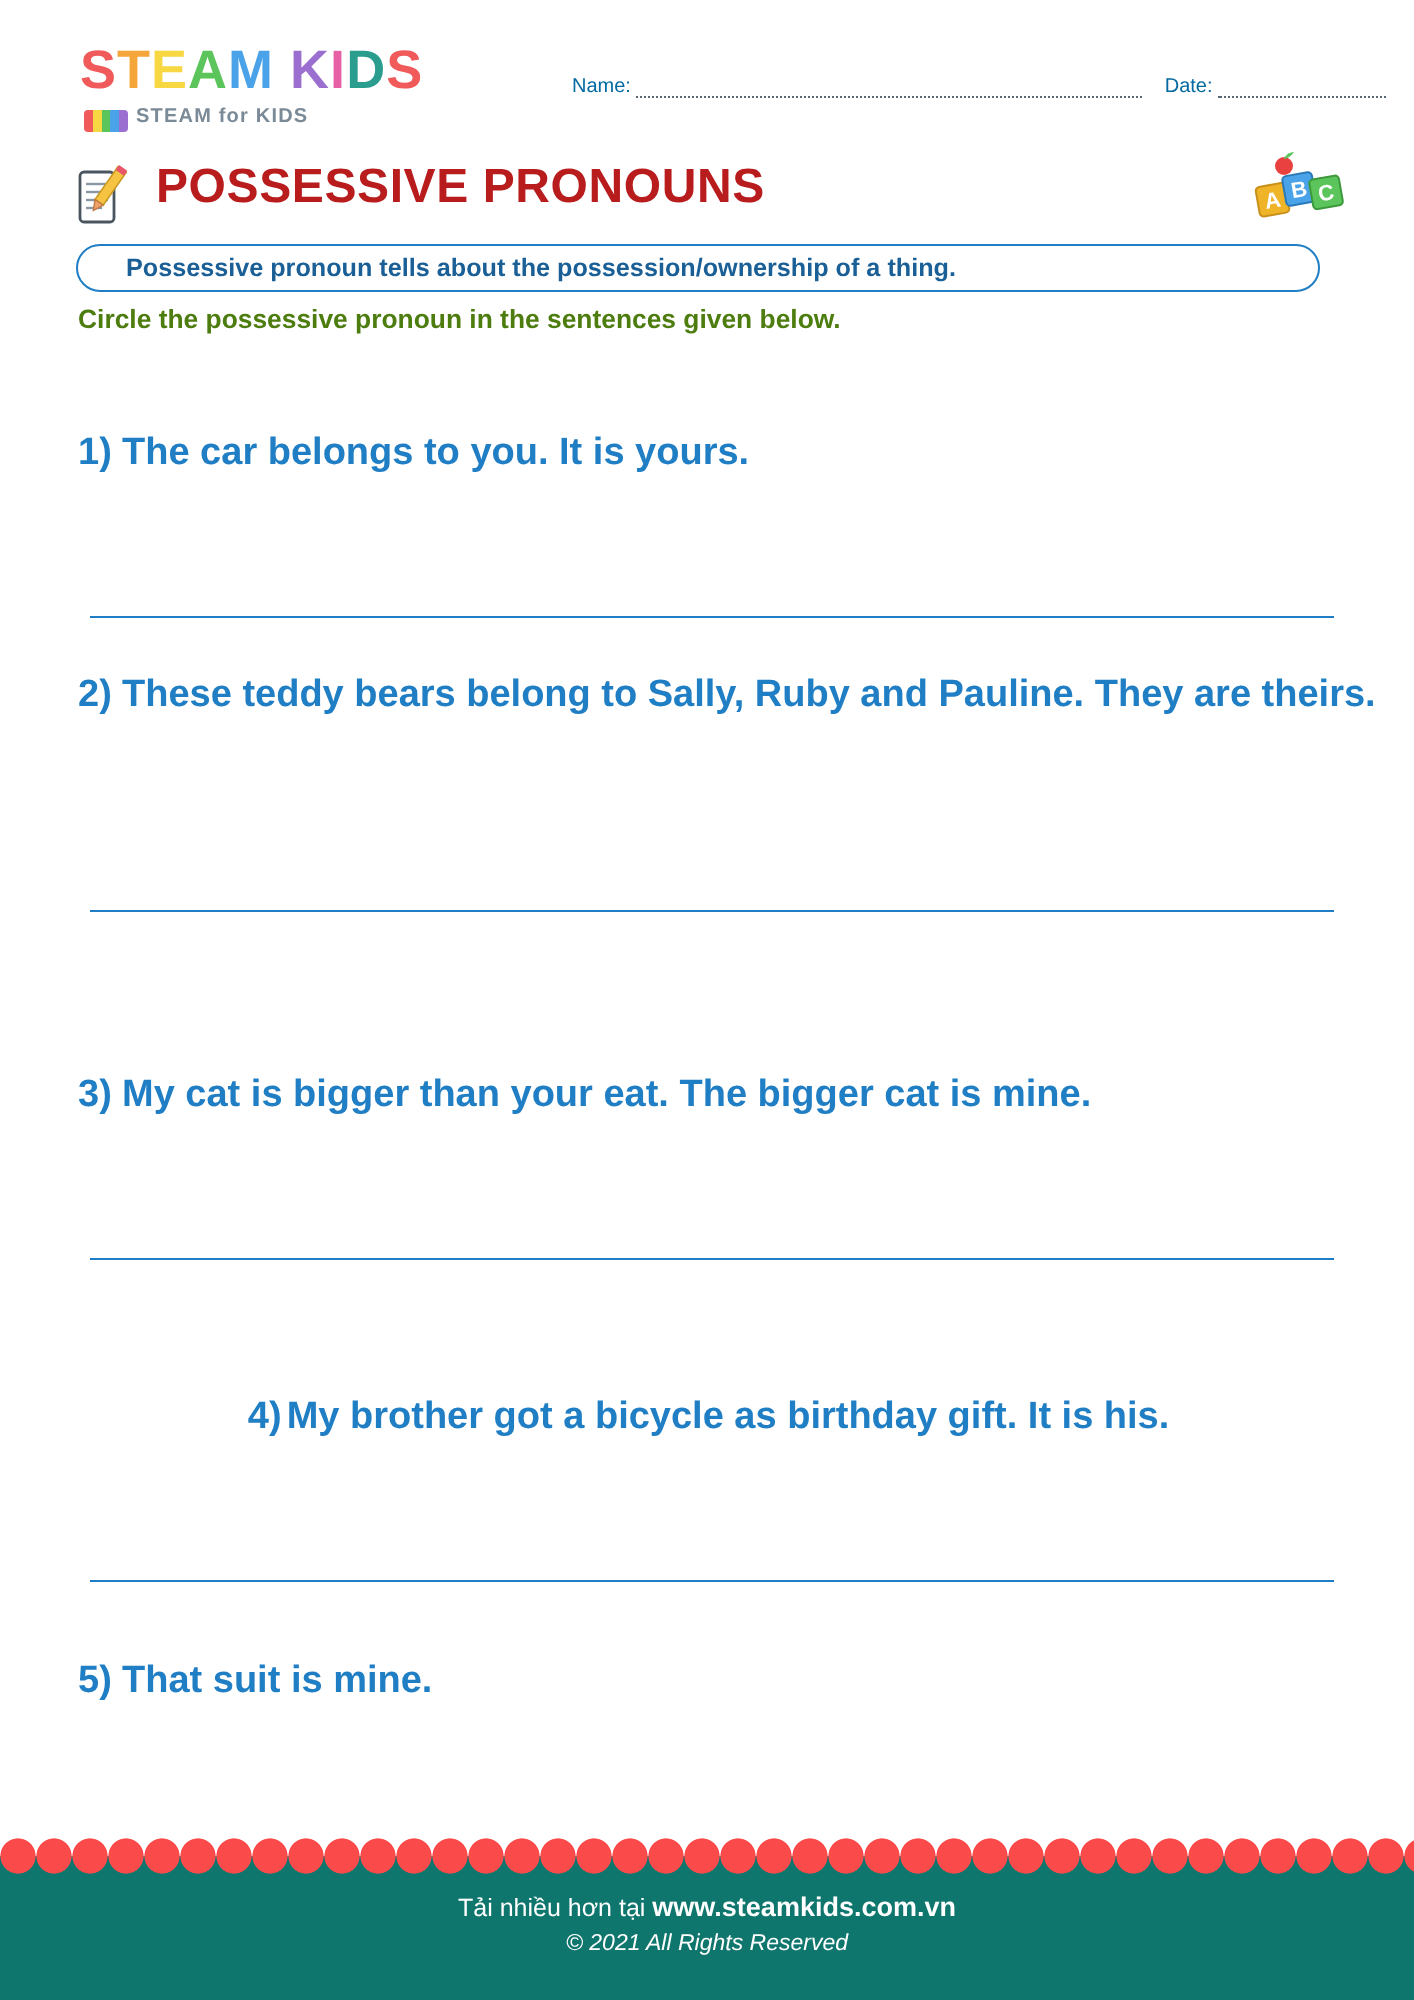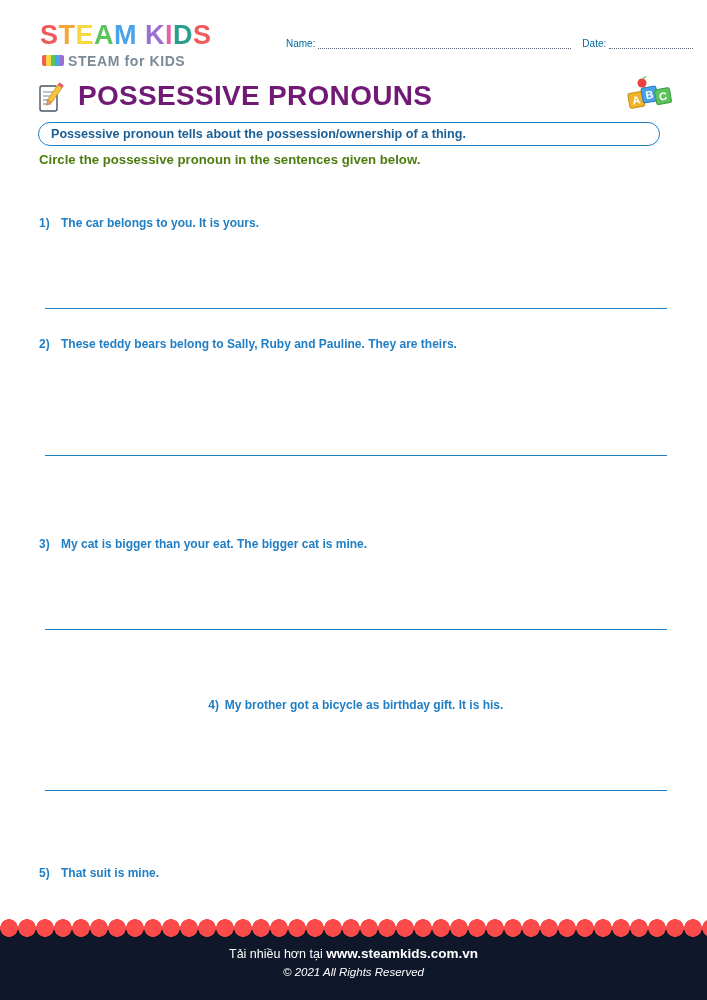--- a/index.html
+++ b/index.html
@@ -47,21 +47,21 @@
   .l2 { color: #f4a63a; }
   .l3 { color: #f7d842; }
   .l4 { color: #5bc45b; }
   .l5 { color: #4aa3e8; }
   .l6 { color: #9b6fd0; }
   .l7 { color: #e75fa5; }
   .l8 { color: #2a9d8f; }
   .l9 { color: #f15a5a; }
   .logo-sub {
     margin-top: 4px;
-    font-size: 14px;
+    font-size: 10px;
     font-weight: bold;
     color: #7b8a97;
     letter-spacing: 0.6px;
     padding-left: 28px;
   }
   .logo-bar {
     position: absolute;
     left: 2px;
     top: 33px;
     width: 22px;
@@ -100,23 +100,23 @@
     position: absolute;
     left: 0;
     top: 2px;
     width: 28px;
     height: 32px;
   }
   .page-title {
     position: absolute;
     left: 40px;
     top: 0;
-    font-size: 28px;
-    font-weight: bold;
-    color: #701a75;
+    font-size: 24px;
+    font-weight: bold;
+    color: #b91c1c;
     letter-spacing: 0.3px;
   }
   .abc-icon {
     position: absolute;
     right: 2px;
     top: -6px;
     width: 54px;
     height: 48px;
   }
 
@@ -125,21 +125,21 @@
     position: absolute;
     top: 122px;
     left: 38px;
     width: 622px;
     height: 24px;
     border: 1.5px solid #1f7ec4;
     border-radius: 12px;
     box-sizing: border-box;
     display: flex;
     align-items: center;
-    padding-left: 12px;
+    padding-left: 24px;
   }
   .definition-text {
     font-size: 12.6px;
     font-weight: bold;
     color: #1a5f96;
   }
 
   .instruction {
     position: absolute;
     top: 152px;
@@ -151,39 +151,39 @@
 
   
   .questions {
     position: absolute;
     top: 210px;
     left: 39px;
     width: 628px;
   }
   .q-item { position: relative; }
   .q-text {
-    font-size: 12px;
+    font-size: 19px;
     font-weight: bold;
     color: #1f7ec4;
     white-space: nowrap;
   }
   .q-num { display: inline-block; min-width: 22px; }
   .answer-line {
     border-bottom: 1.6px solid #1f7ec4;
     margin-left: 3px;
   }
 
   
   .footer {
     position: absolute;
     left: 0;
     bottom: 0;
     width: 707px;
     height: 72px;
-    background: #0f172a;
+    background: #0f766e;
   }
   .footer-scallop {
     position: absolute;
     top: -9px;
     left: 0;
     width: 707px;
     height: 18px;
     background-image: radial-gradient(circle at 9px 9px, #fb4a4a 8.6px, rgba(251,74,74,0) 9px);
     background-size: 18px 18px;
     background-repeat: repeat-x;
@@ -291,21 +291,21 @@
       <div class="answer-line" style="position:absolute; top:92px; left:3px; width:622px;"></div>
     </div>
 
     <div class="q-item" style="position:absolute; top:488px; left:0; width:628px;text-align:center;">
       <div class="q-text">
         <span class="q-num">4)</span><span>My brother got a bicycle as birthday gift. It is his.</span>
       </div>
       <div class="answer-line" style="position:absolute; top:92px; left:3px; width:622px;"></div>
     </div>
 
-    <div class="q-item" style="position:absolute; top:656px; left:0; width:628px;">
+    <div class="q-item" style="position:absolute; top:620px; left:0; width:628px;">
       <div class="q-text">
         <span class="q-num">5)</span><span>That suit is mine.</span>
       </div>
     </div>
 
   </div>
 
   <div class="footer">
     <div class="footer-scallop"></div>
     <div class="footer-line1">

